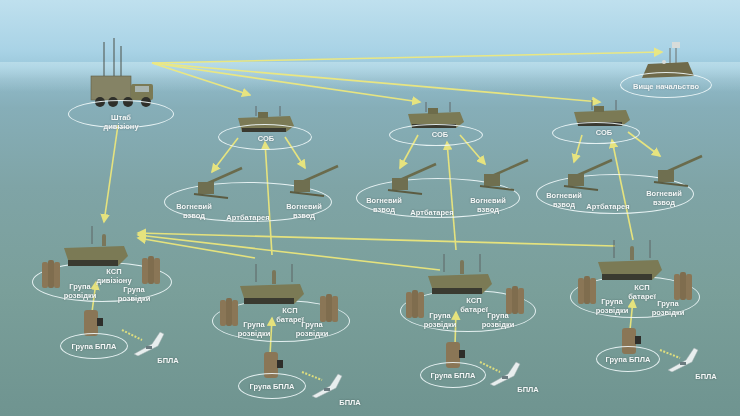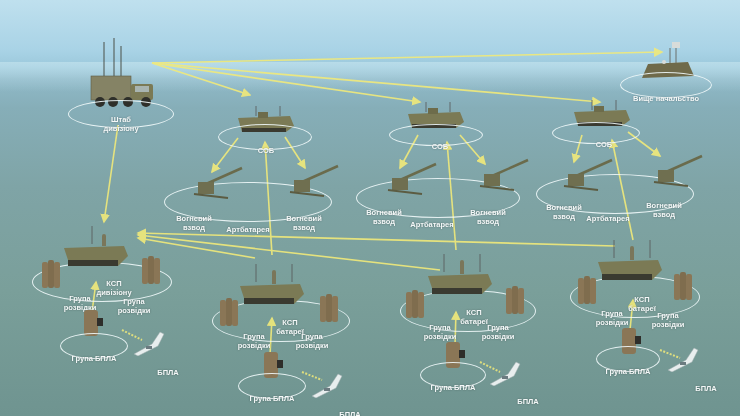--- a/index.html
+++ b/index.html
@@ -16,21 +16,21 @@
     position:absolute; left:0; top:23px; width:740px; text-align:center;
     font-weight:bold; font-size:12.5px; color:#4b6469; letter-spacing:0.1px;
   }
   svg.links { position:absolute; left:0; top:0; }
   .ellipse {
     position:absolute; border:1.6px solid rgba(240,248,250,0.9); border-radius:50%;
     box-sizing:border-box;
   }
   .lbl {
     position:absolute; color:#f4f8f8; font-weight:bold; font-size:7.5px; line-height:9px;
-    text-align:center; text-shadow:0 0 2px rgba(0,0,0,0.35); white-space:nowrap;margin-top:12px;
+    text-align:center; text-shadow:0 0 2px rgba(0,0,0,0.35); white-space:nowrap;
   }
   .vehicle { position:absolute; }
 </style>
 </head>
 <body>
 
 <div id="scene">
   <div class="horizon-haze"></div>
 
 
@@ -88,21 +88,21 @@
       <rect x="3" y="38" width="40" height="24" fill="#858365" stroke="#5e5d45" stroke-width="0.6"></rect>
       <rect x="43" y="46" width="22" height="16" rx="2" fill="#7b7a55"></rect>
       <rect x="47" y="48" width="14" height="6" fill="#a8b4b0"></rect>
       <circle cx="12" cy="64" r="5" fill="#2e2f2a"></circle>
         <circle cx="25" cy="64" r="5" fill="#2e2f2a"></circle>
       <circle cx="40" cy="64" r="5" fill="#2e2f2a"></circle>
         <circle cx="58" cy="64" r="5" fill="#2e2f2a"></circle>
     </svg>
   </div>
   <div class="ellipse" style="left:68px;top:100px;width:106px;height:28px;"></div>
-  <div class="lbl" style="left:88px;top:103px;width:66px;">
+  <div class="lbl" style="left:88px;top:113px;width:66px;">
     <span>Штаб</span><br>
     <span>дивізіону</span>
   </div>
 
   <div class="vehicle" style="left:640px;top:40px;width:56px;height:40px;">
     <svg width="56" height="40">
       <line x1="36" y1="2" x2="36" y2="24" stroke="#6a6e6a" stroke-width="1"></line>
       <rect x="32" y="2" width="8" height="6" fill="#d8dcda"></rect>
       <line x1="30" y1="8" x2="30" y2="24" stroke="#6a6e6a" stroke-width="1"></line>
       <path d="M2,38 L8,24 L48,22 L54,36 Z" fill="#6f6a4a"></path>

